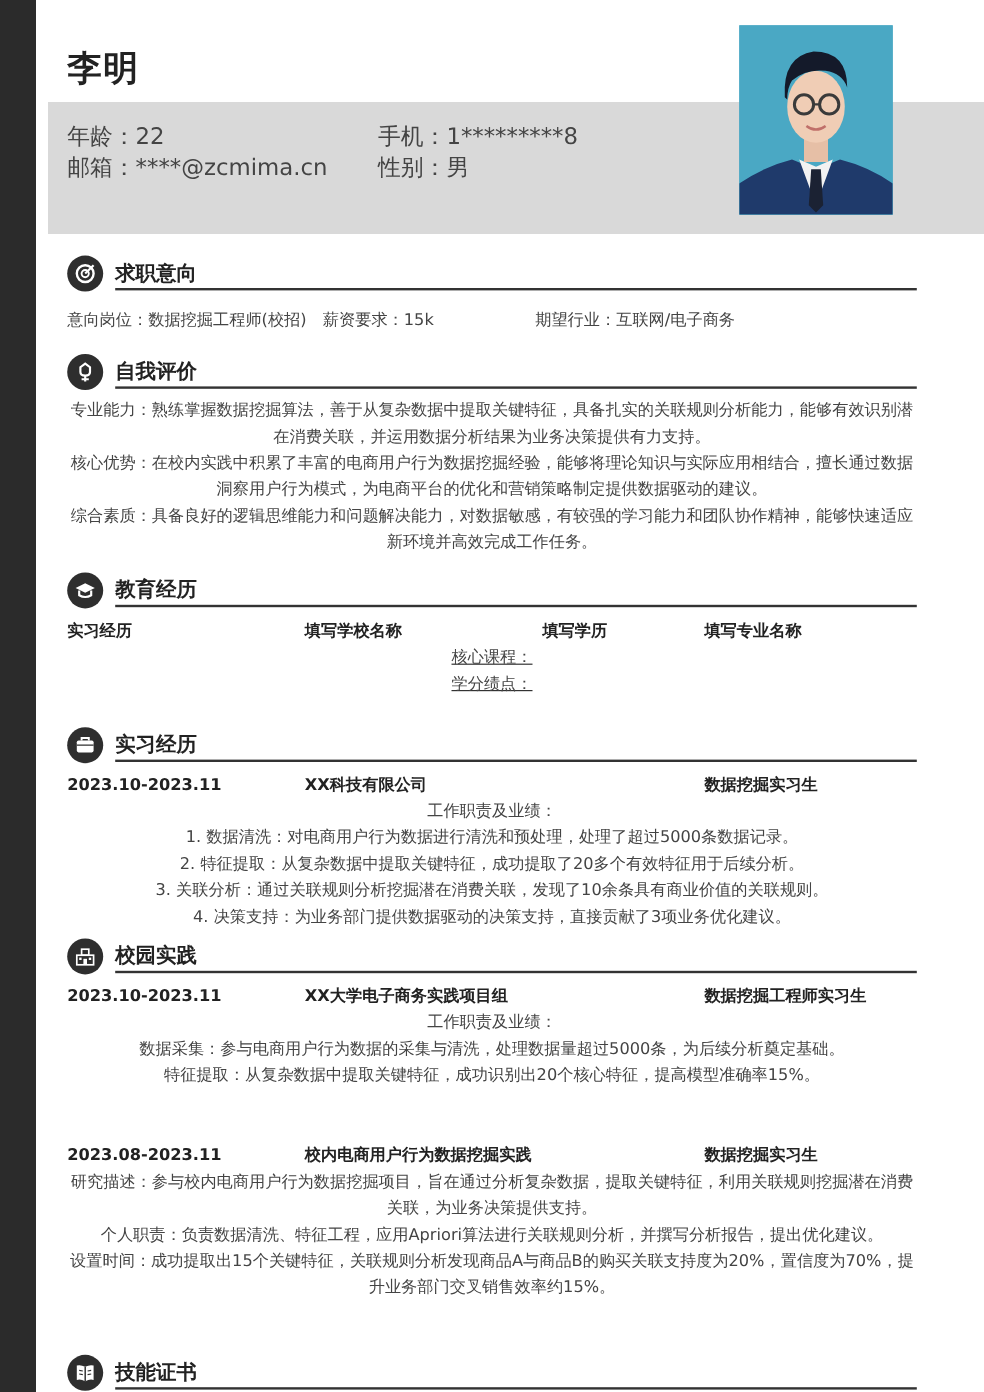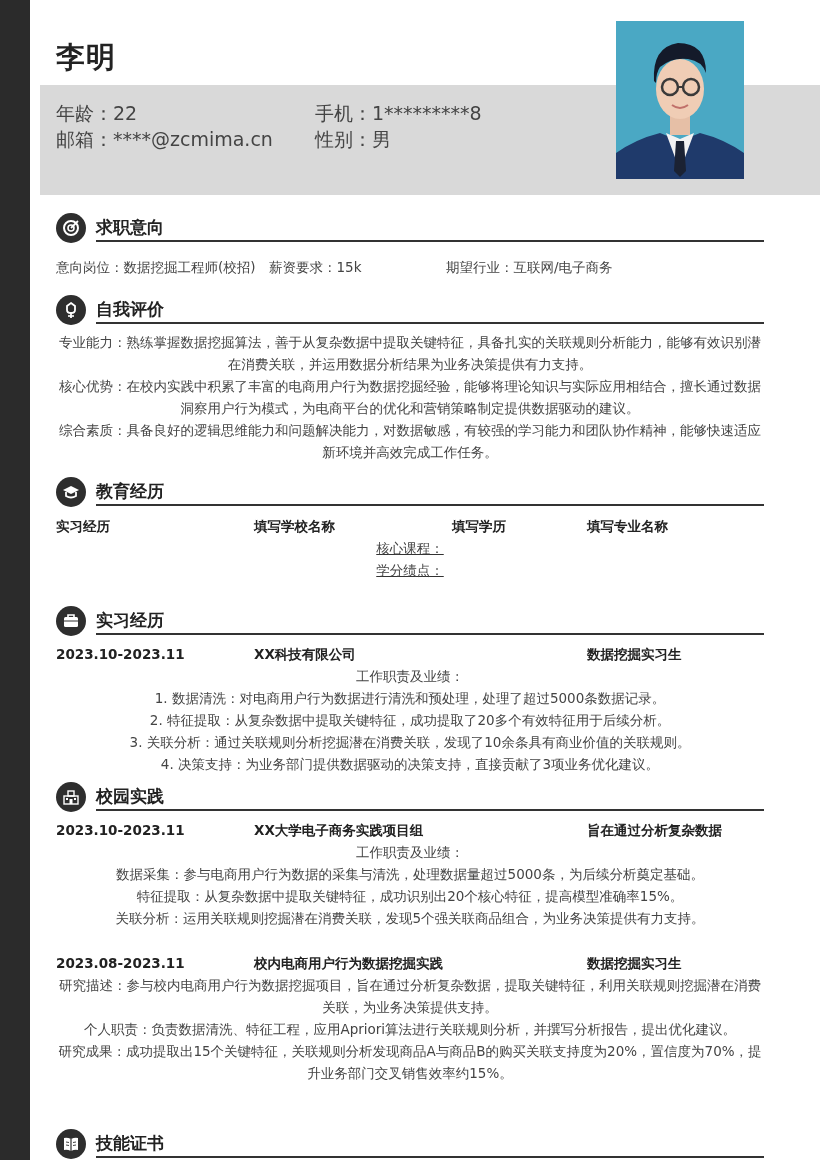--- a/index.html
+++ b/index.html
@@ -142,37 +142,36 @@
           <rect x="4" y="10" width="2" height="2" fill="#fff"></rect>
           <rect x="12" y="10" width="2" height="2" fill="#fff"></rect>
         </svg>
     </div>
     <div class="sec-title">校园实践</div>
     <div class="sec-line"></div>
   </div>
   <div class="row bold" style="margin-top:7px;">
     <span class="col" style="left:0;">2023.10-2023.11</span>
     <span class="col" style="left:198px;">XX大学电子商务实践项目组</span>
-    <span class="col" style="left:531px;">旨在通过分析复杂数据</span>
+    <span class="col" style="left:531px;">数据挖掘工程师实习生</span>
   </div>
   <p class="para">工作职责及业绩：</p>
   <p class="para">数据采集：参与电商用户行为数据的采集与清洗，处理数据量超过5000条，为后续分析奠定基础。</p>
   <p class="para">特征提取：从复杂数据中提取关键特征，成功识别出20个核心特征，提高模型准确率15%。</p>
-  <p class="para">关联分析：运用关联规则挖掘潜在消费关联，发现5个强关联商品组合，为业务决策提供有力支持。</p>
 </div>
 
 <div class="section" style="top:945px;">
   <div class="row bold" style="margin-top:7px;">
     <span class="col" style="left:0;">2023.08-2023.11</span>
     <span class="col" style="left:198px;">校内电商用户行为数据挖掘实践</span>
     <span class="col" style="left:531px;">数据挖掘实习生</span>
   </div>
   <p class="para">研究描述：参与校内电商用户行为数据挖掘项目，旨在通过分析复杂数据，提取关键特征，利用关联规则挖掘潜在消费关联，为业务决策提供支持。</p>
   <p class="para">个人职责：负责数据清洗、特征工程，应用Apriori算法进行关联规则分析，并撰写分析报告，提出优化建议。</p>
-  <p class="para">研究成果：成功提取出15个关键特征，关联规则分析发现商品A与商品B的购买关联支持度为20%，置信度为70%，提升业务部门交叉销售效率约15%。</p>
+  <p class="para">设置时间：成功提取出15个关键特征，关联规则分析发现商品A与商品B的购买关联支持度为20%，置信度为70%，提升业务部门交叉销售效率约15%。</p>
 </div>
 
 <div class="section" style="top:1129px;">
   <div class="sec-head">
     <div class="sec-icon">
       <svg width="18" height="18" viewBox="0 0 18 18">
           <path d="M9 4 Q5 2 2 3 L2 15 Q5 14 9 16 Q13 14 16 15 L16 3 Q13 2 9 4 Z" fill="#fff"></path>
           <line x1="9" y1="4" x2="9" y2="16" stroke="#2e2e2e" stroke-width="1.2"></line>
           <line x1="4" y1="7" x2="7" y2="7.5" stroke="#2e2e2e" stroke-width="0.9"></line>
           <line x1="4" y1="10" x2="7" y2="10.5" stroke="#2e2e2e" stroke-width="0.9"></line>

